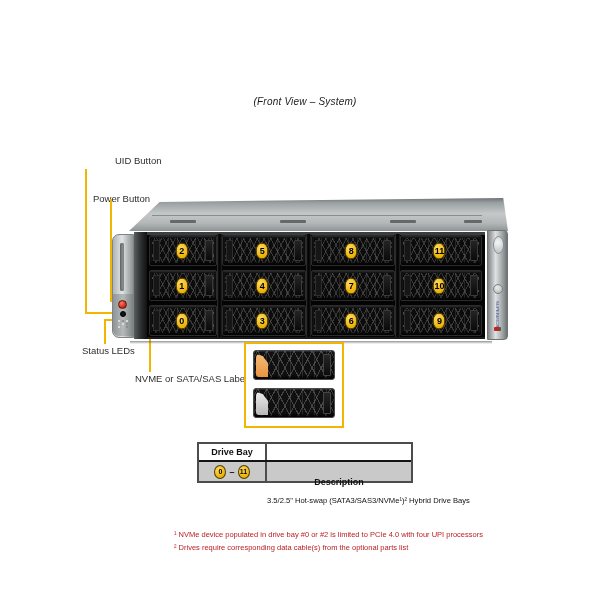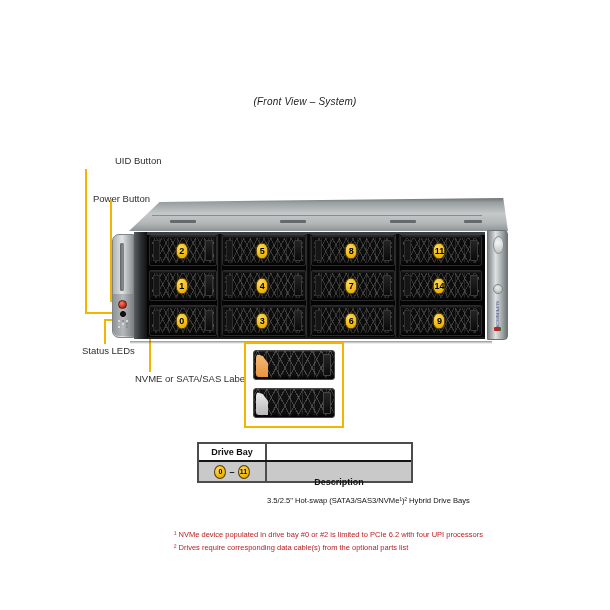--- a/index.html
+++ b/index.html
@@ -241,21 +241,21 @@
       <span class="bay-num">4</span>
       <span class="latch"></span>
     </div>
     <div class="tray" style="left:164px;top:38px;width:84px;">
       <span class="tag"></span>
       <span class="bay-num">7</span>
       <span class="latch"></span>
     </div>
     <div class="tray" style="left:253px;top:38px;width:82px;">
       <span class="tag"></span>
-      <span class="bay-num">14</span>
+      <span class="bay-num">10</span>
       <span class="latch"></span>
     </div>
 
     <div class="tray" style="left:2px;top:73px;width:68px;">
       <span class="tag"></span>
       <span class="bay-num">0</span>
       <span class="latch"></span>
     </div>
     <div class="tray" style="left:75px;top:73px;width:84px;">
       <span class="tag"></span>
@@ -303,15 +303,15 @@
     <div class="tcell tc1">
       <span class="toval">0</span>
       <span class="tdash">–</span>
       <span class="toval">11</span>
     </div>
     <div class="tcell tc2">3.5/2.5" Hot-swap (SATA3/SAS3/NVMe¹)² Hybrid Drive  Bays</div>
   </div>
 </div>
 
 <div class="footnotes">
-  <div>¹ NVMe device  populated in drive  bay #0 or #2 is limited to PCIe 6.2 with four UPI  processors</div>
+  <div>¹ NVMe device  populated in drive  bay #0 or #2 is limited to PCIe 4.0 with four UPI  processors</div>
   <div>² Drives  require  corresponding  data cable(s) from the optional  parts  list</div>
 </div>
 
 </body></html>

